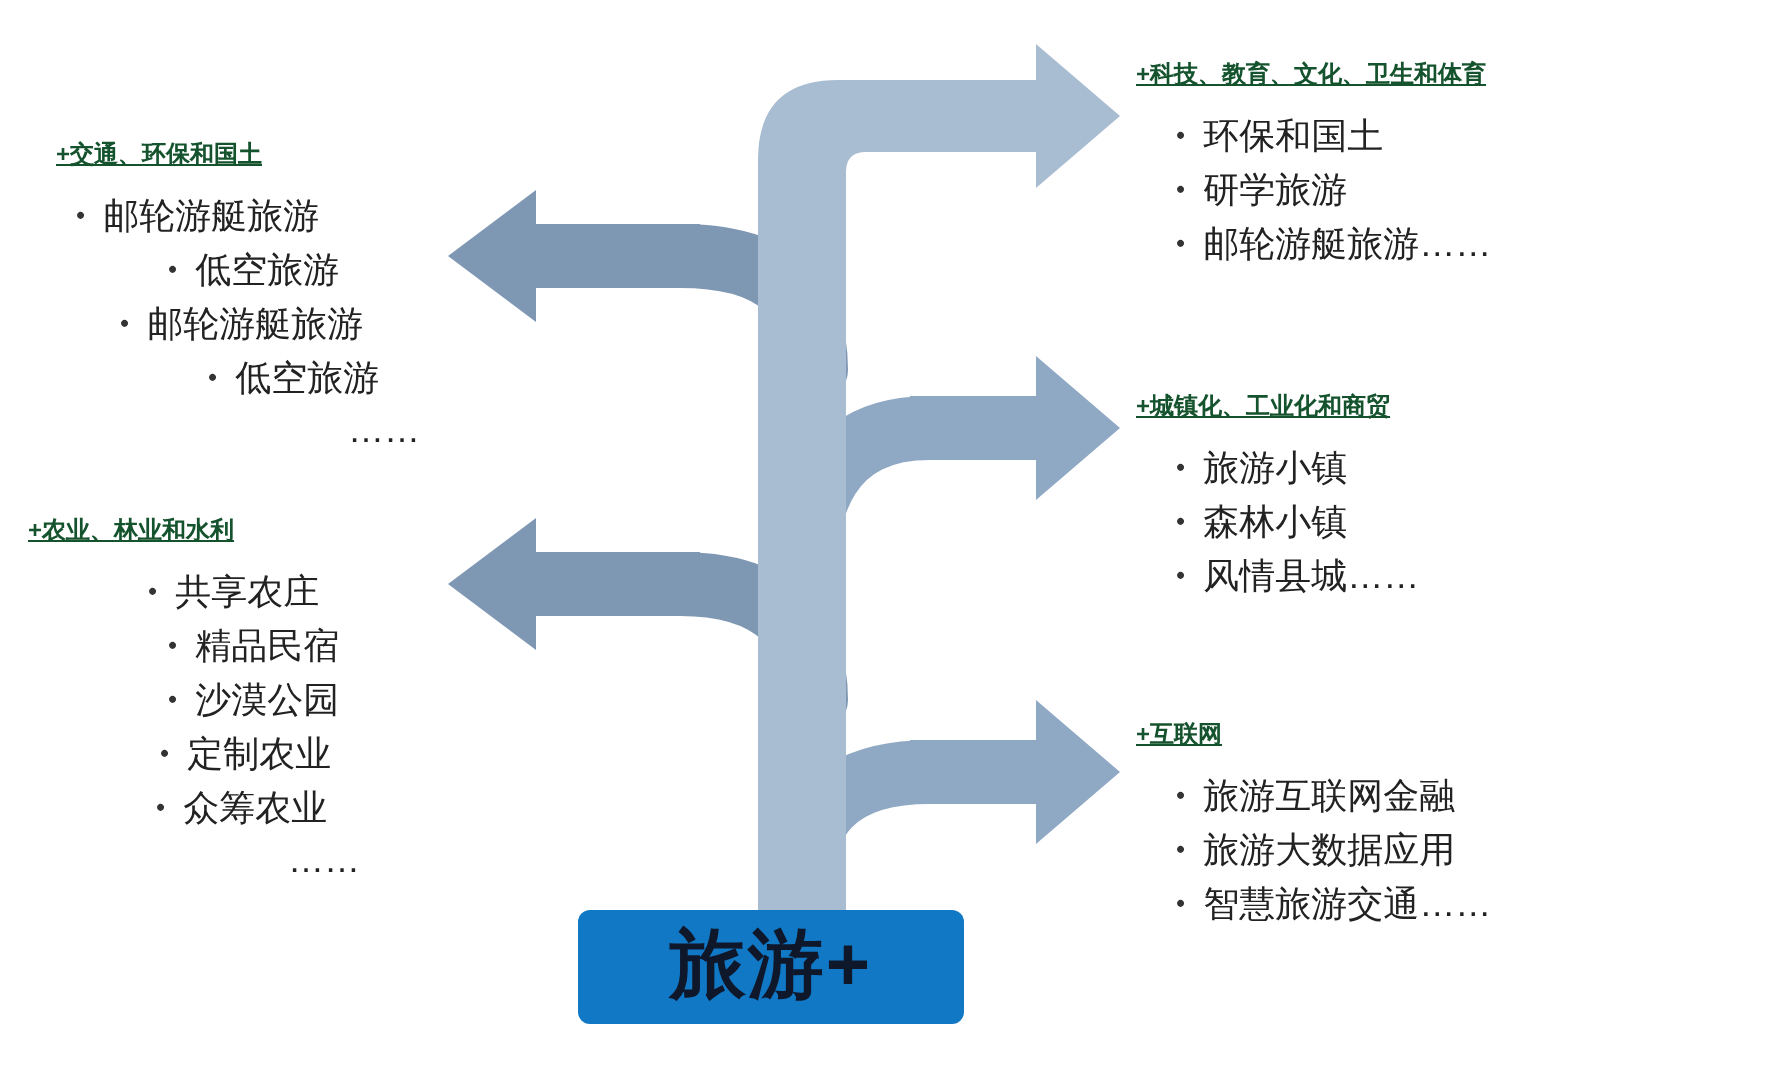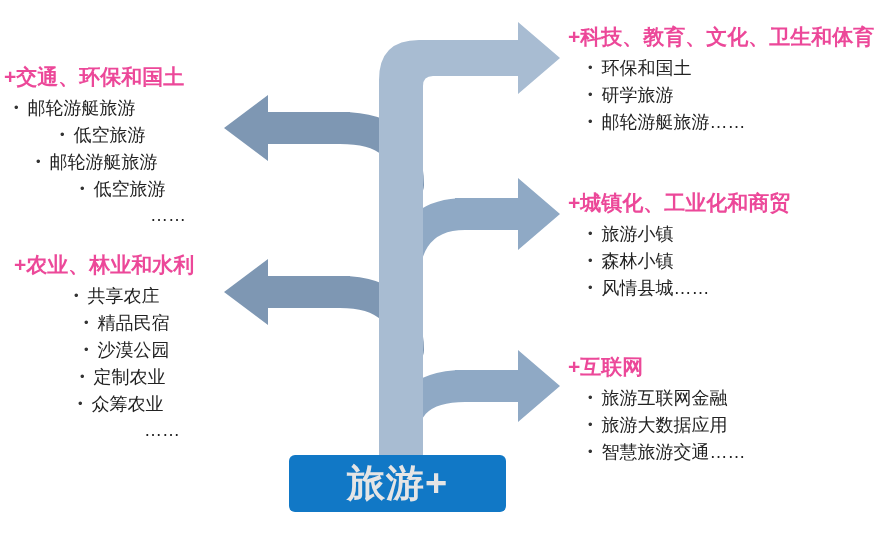--- a/index.html
+++ b/index.html
@@ -2,27 +2,27 @@
 <html><head>
 <meta charset="utf-8">
 <style>
   html,body{margin:0;padding:0;background:#ffffff;}
   .stage{
     position:relative;width:895px;height:541px;background:#ffffff;overflow:hidden;
     font-family:"Liberation Sans","DejaVu Sans",sans-serif;
   }
   .art{position:absolute;left:0;top:0;}
   .grp{position:absolute;width:320px;}
-  .gt{font-size:21px;font-weight:700;color:#ec4899;line-height:26px;margin-bottom:4px;white-space:nowrap;}
+  .gt{font-size:12px;font-weight:700;color:#14532d;line-height:26px;margin-bottom:4px;white-space:nowrap;text-decoration:underline;}
   .row{height:27px;line-height:27px;font-size:18px;color:#222;white-space:nowrap;}
   .rgt .row{padding-left:20px;}
   .blt{font-size:13px;color:#333;margin-right:9px;vertical-align:2px;}
   .center-box{
-    position:absolute;left:289px;top:455px;width:217px;height:57px;border-radius:6px;
-    color:#e5e5e5;font-size:38px;font-weight:700;text-align:center;line-height:57px;
+    position:absolute;left:289px;top:455px;width:193px;height:57px;border-radius:6px;
+    color:#0f172a;font-size:38px;font-weight:700;text-align:center;line-height:57px;
     letter-spacing:1px;
   }
 </style>
 </head>
 <body>
 
 <div class="stage">
 
   <svg class="art" width="895" height="541" viewBox="0 0 895 541">
 
@@ -34,21 +34,21 @@
 
     <path d="M 401 300 C 401 250 415 214 465 214" fill="none" stroke-width="32" stroke-linecap="round" stroke="#8fa9c5"></path>
     <path d="M 455 198 L 518 198 L 518 178 L 560 214 L 518 250 L 518 230 L 455 230 Z" fill="#8fa9c5"></path>
 
     <path d="M 401 442 C 401 412 415 386 465 386" fill="none" stroke-width="32" stroke-linecap="round" stroke="#8fa9c5"></path>
     <path d="M 455 370 L 518 370 L 518 350 L 560 386 L 518 422 L 518 402 L 455 402 Z" fill="#8fa9c5"></path>
 
     <path d="M 379 460 L 379 80 Q 379 40 419 40 L 518 40 L 518 22 L 560 58 L 518 94 L 518 76 L 433 76 Q 423 76 423 86 L 423 460 Z" fill="#a8bcd2"></path>
   </svg>
 
-  <div class="grp" style="left:4px;top:64px;">
+  <div class="grp" style="left:28px;top:64px;">
     <div class="gt">+交通、环保和国土</div>
     <div class="row" style="margin-left:10px">
       <span class="blt">•</span><span class="txt">邮轮游艇旅游</span>
     </div>
     <div class="row" style="margin-left:56px">
       <span class="blt">•</span><span class="txt">低空旅游</span>
     </div>
     <div class="row" style="margin-left:32px">
       <span class="blt">•</span><span class="txt">邮轮游艇旅游</span>
     </div>

